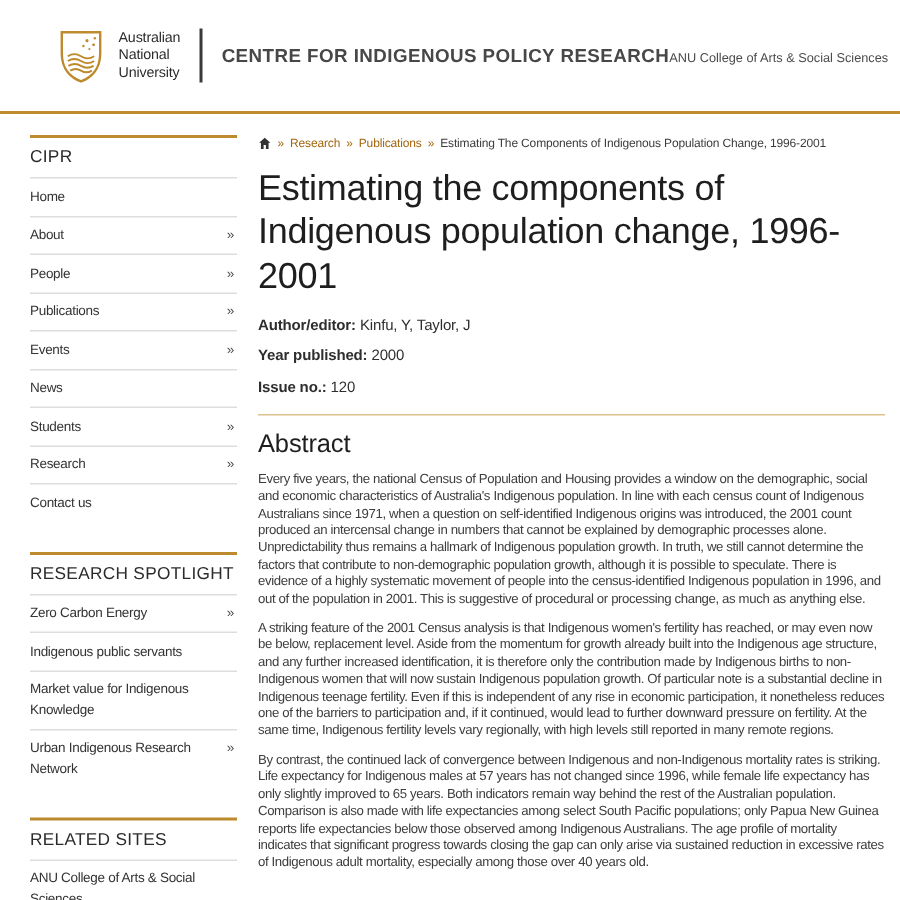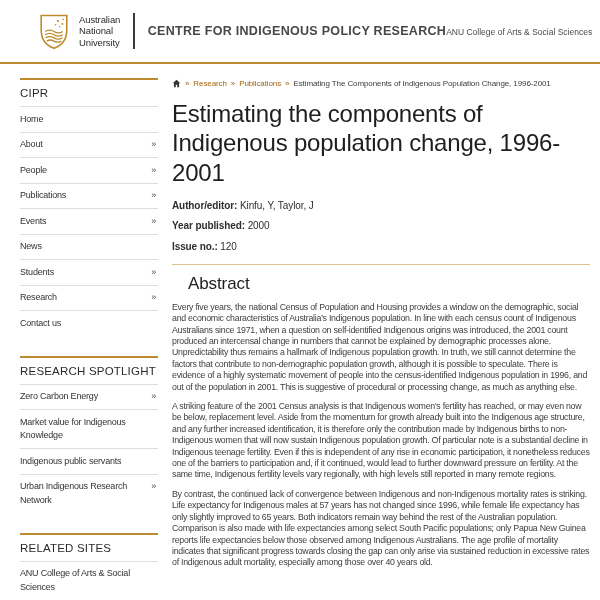--- a/index.html
+++ b/index.html
@@ -15,21 +15,21 @@
   html,body{margin:0;padding:0;}
   body{
     width:600px;height:600px;overflow:hidden;
     background:#fff;
     font-family:"Liberation Sans", sans-serif;
     color:var(--body);
   }
   
   .header{
     display:flex;align-items:center;
-    height:64px;padding-left:38px;
+    height:76px;padding-left:38px;
     border-bottom:2px solid var(--gold);
   }
   .logo{display:flex;align-items:center;cursor:pointer;}
   .shield svg{width:32px;height:39px;display:block;}
   .uni-name{
     margin-left:9px;font-size:9.5px;line-height:1.18;color:#2C2C2C;
     letter-spacing:-0.1px;
   }
   .header-divider{width:1.5px;height:36px;background:#3A3A3A;margin:0 13px;}
   .site-titles{display:flex;flex-direction:row;justify-content:center;}
@@ -68,21 +68,21 @@
   .crumb-current{color:#3C3C3C;}
   
   .article-title{
     font-size:24px;line-height:1.22;font-weight:500;color:var(--ink);
     letter-spacing:-0.2px;margin:10px 0 13px;
   }
   .meta-row{font-size:10px;letter-spacing:-0.1px;color:#2E2E2E;margin:0 0 9.5px;}
   .meta-label{font-weight:bold;text-align:right;}
   .abstract-divider{border:none;border-top:1px solid var(--gold-light);margin:12px 0 0;}
   .abstract-heading{
-    font-size:17px;font-weight:500;color:var(--ink);margin:9px 16px 8px;
+    font-size:17px;font-weight:500;color:var(--ink);margin:9px 0 8px;
     letter-spacing:-0.1px;
   }
   .abstract p{
     font-size:8.8px;line-height:11.4px;letter-spacing:-0.25px;
     color:var(--body);margin:0 0 8px;
   }
 </style>
 </head>
 <body>
 
@@ -171,26 +171,26 @@
     <div class="side-block">
       <div class="side-title">RESEARCH SPOTLIGHT</div>
       <ul class="side-list">
 
           <li class="side-item">
             <span>Zero Carbon Energy</span>
             <span class="side-arrow">»</span>
           </li>
 
           <li class="side-item">
+            <span>Indigenous public servants</span>
+            <span class="side-arrow" style="visibility: hidden;">»</span>
+          </li>
+
+          <li class="side-item">
             <span>Market value for Indigenous Knowledge</span>
-            <span class="side-arrow" style="visibility: hidden;">»</span>
-          </li>
-
-          <li class="side-item">
-            <span>Indigenous public servants</span>
             <span class="side-arrow" style="visibility: hidden;">»</span>
           </li>
 
           <li class="side-item">
             <span>Urban Indigenous Research Network</span>
             <span class="side-arrow">»</span>
           </li>
         </ul>
     </div>
 

